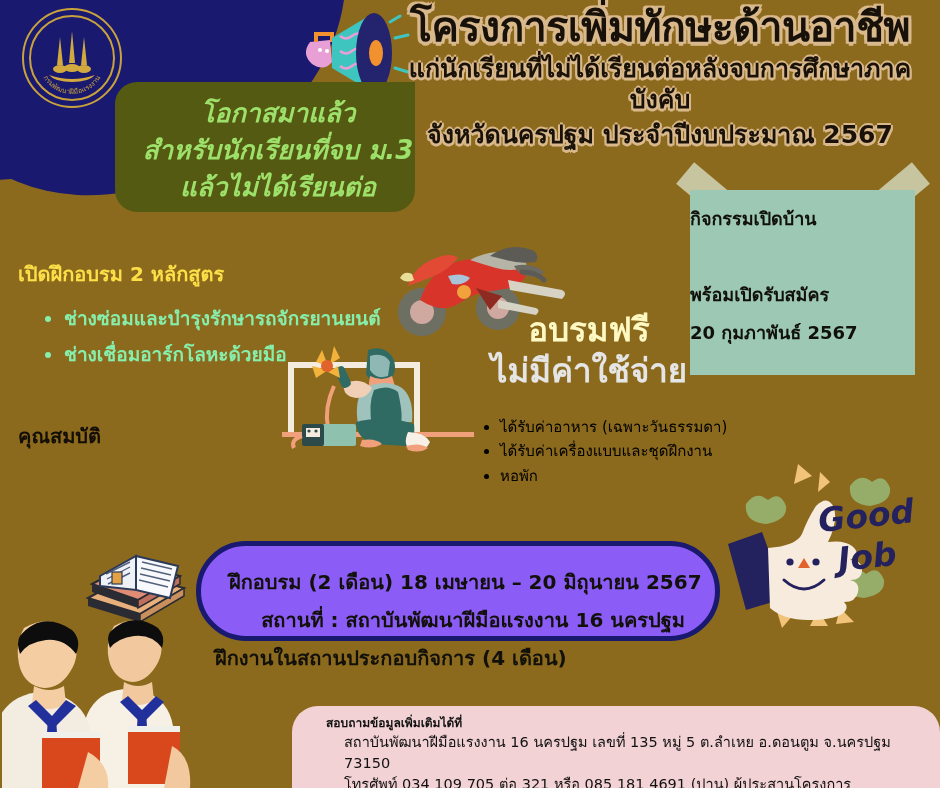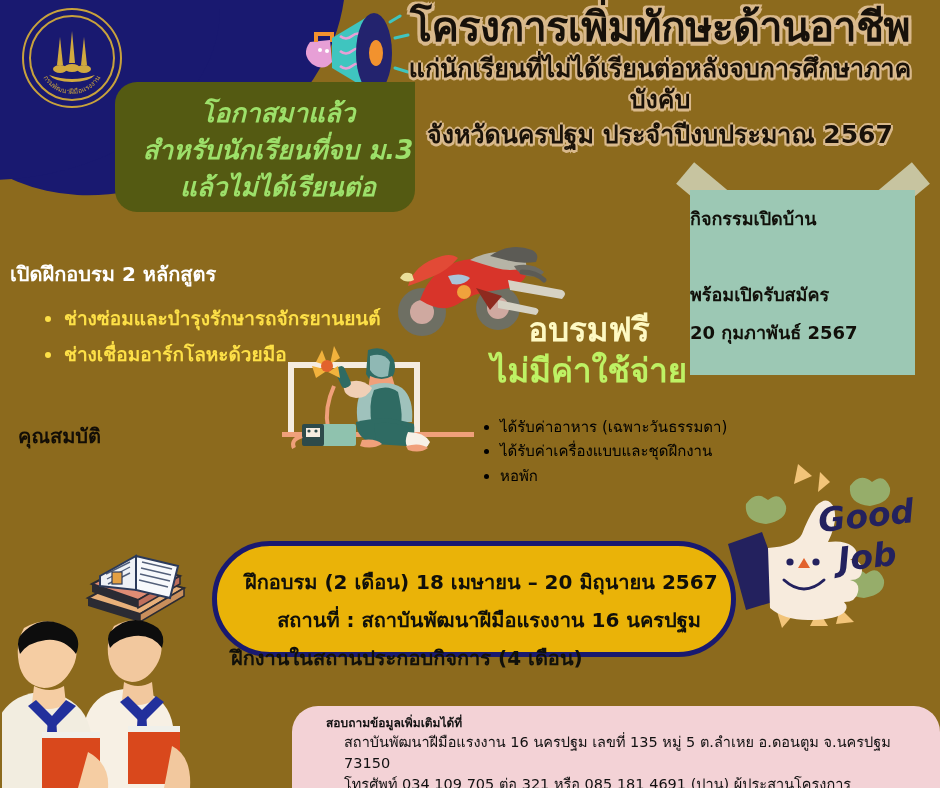--- a/index.html
+++ b/index.html
@@ -45,54 +45,54 @@
   .olive-box{position:absolute;left:115px;top:82px;width:300px;height:130px;
     background:#545a12;border-radius:22px 0 22px 22px;}
   .olive-box .oline{
     position:absolute;width:100%;text-align:center;color:#9de06a;font-weight:bold;
     font-style:italic;font-size:26px;white-space:nowrap;padding-left:26px;}
   .olive-box .o1{top:10px;}
   .olive-box .o2{top:47px;}
   .olive-box .o3{top:84px;}
 
   
-  .courses-head{position:absolute;left:10px;top:258px;color:#ffffff;font-size:20px;font-weight:bold;}
-  .courses-list{position:absolute;left:34px;top:300px;margin:0;padding-left:30px;color:#fde047;
+  .courses-head{position:absolute;left:18px;top:258px;color:#fde047;font-size:20px;font-weight:bold;}
+  .courses-list{position:absolute;left:34px;top:300px;margin:0;padding-left:30px;color:#86efac;
     font-size:19px;font-weight:bold;line-height:1.9;}
   .qual-head{position:absolute;left:18px;top:420px;color:#120d06;font-size:20px;font-weight:bold;}
   .qual-list{position:absolute;left:34px;top:455px;margin:0;padding-left:32px;color:#120d06;
     font-size:19px;font-weight:bold;line-height:1.85;}
 
   
   .moto{position:absolute;left:386px;top:216px;width:196px;height:130px;}
   
   .welder{position:absolute;left:282px;top:332px;width:192px;height:128px;}
 
   
   .free-block{position:absolute;left:455px;top:312px;width:268px;text-align:center;}
   .free1{font-size:33px;font-weight:bold;color:#fef9c3;line-height:1.1;}
-  .free2{font-size:33px;font-weight:bold;color:#bef264;line-height:1.2;margin-top:3px;}
+  .free2{font-size:33px;font-weight:bold;color:#e5e5e5;line-height:1.2;margin-top:3px;}
   .benefits{position:absolute;left:470px;top:415px;margin:0;padding-left:30px;color:#000000;
     font-size:15px;font-weight:normal;line-height:1.62;}
 
   
   .note{position:absolute;left:690px;top:190px;width:225px;height:185px;background:#9cc8b4;}
   .tape{position:absolute;background:rgba(222,232,210,.72);}
   .tape1{left:676px;top:184px;width:78px;height:28px;transform:rotate(40deg);}
   .tape2{left:852px;top:184px;width:78px;height:28px;transform:rotate(-40deg);}
   .note-line{position:absolute;width:100%;color:#11100a;
     font-size:18px;font-weight:bold;white-space:nowrap;}
   .n1{top:14px;} .n2{top:52px;} .n3{top:90px;} .n4{top:128px;}
 
   
   .books{position:absolute;left:74px;top:528px;width:136px;height:108px;}
 
   
-  .schedule{position:absolute;left:212px;top:541px;width:524px;height:116px;
-    background:#eab308;border:5px solid #191970;border-radius:70px;}
+  .schedule{position:absolute;left:196px;top:541px;width:524px;height:100px;
+    background:#8b5cf6;border:5px solid #191970;border-radius:70px;}
   .sch-line{position:absolute;color:#11100a;font-size:20px;font-weight:bold;white-space:nowrap;}
   .s1{left:28px;top:20px;}
   .s2{right:30px;top:58px;}
   .s3{left:14px;top:96px;}
 
   
   .goodjob{position:absolute;left:728px;top:458px;width:212px;height:182px;}
   .gj-text{position:absolute;font-family:"DejaVu Sans","Liberation Sans",sans-serif;
     font-weight:bold;color:#23215e;font-style:italic;}
   .gj-good{left:818px;top:496px;font-size:33px;transform:rotate(-6deg);}

